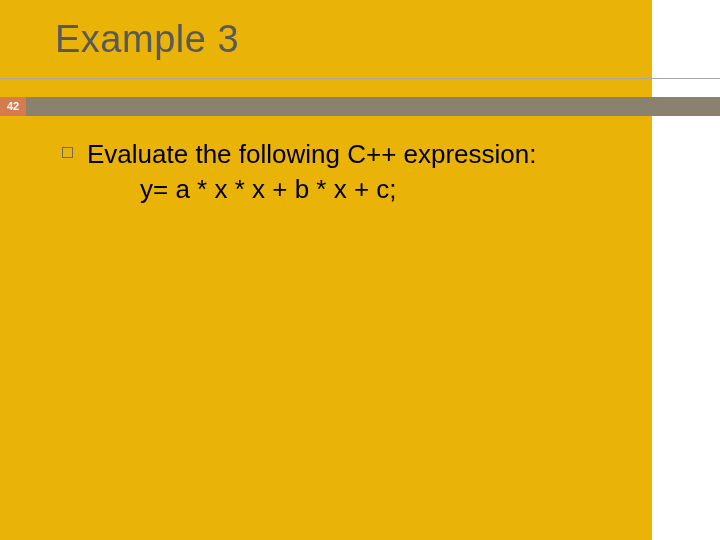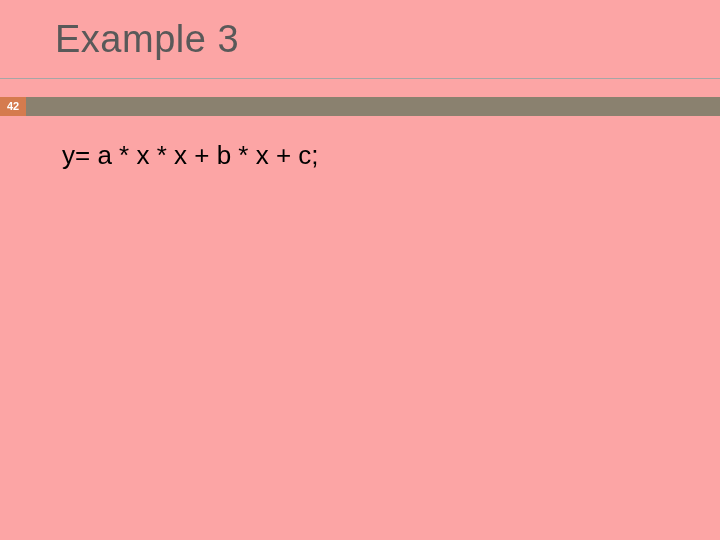--- a/index.html
+++ b/index.html
@@ -3,24 +3,24 @@
 <meta charset="utf-8">
 <style>
   * { margin: 0; padding: 0; box-sizing: border-box; }
   html, body { width: 720px; height: 540px; overflow: hidden; }
   body {
     font-family: Arial, Helvetica, sans-serif;
     background: #ffffff;
     position: relative;
   }
   .slide {
-    width: 720px;
+    width: 652px;
     height: 540px;
     position: relative;
-    background: #fca5a5;
+    background: #eab308;
   }
   .title {
     position: absolute;
     left: 55px;
     top: 18px;
     font-size: 38px;
     font-weight: 400;
     color: #595959;
     letter-spacing: 0.5px;
   }
@@ -72,28 +72,33 @@
     flex-shrink: 0;
   }
   .bullet-text {
     font-size: 26px;
     color: #000000;
     line-height: 1.3;
   }
   .sub-line {
     font-size: 26px;
     color: #000000;
+    margin-left: 78px;
     margin-top: 2px;
   }
 </style>
 </head>
 <body>
 
 <div class="slide">
   <div class="title">Example 3</div>
   <div class="title-underline"></div>
   <div class="badge">42</div>
   <div class="badge-bar"></div>
 
   <div class="content">
+    <div class="bullet-row">
+      <div class="bullet-marker"></div>
+      <div class="bullet-text">Evaluate the following C++ expression:</div>
+    </div>
     <div class="sub-line">y= a * x * x + b * x + c;</div>
   </div>
 </div>
 
 </body></html>

